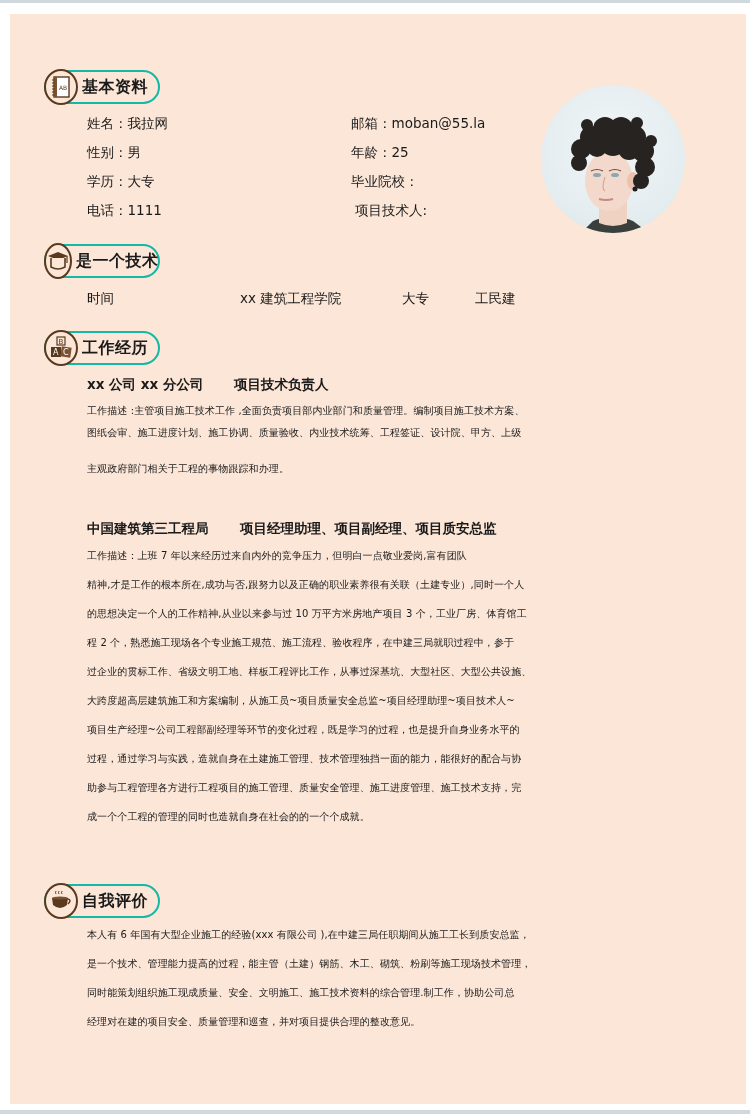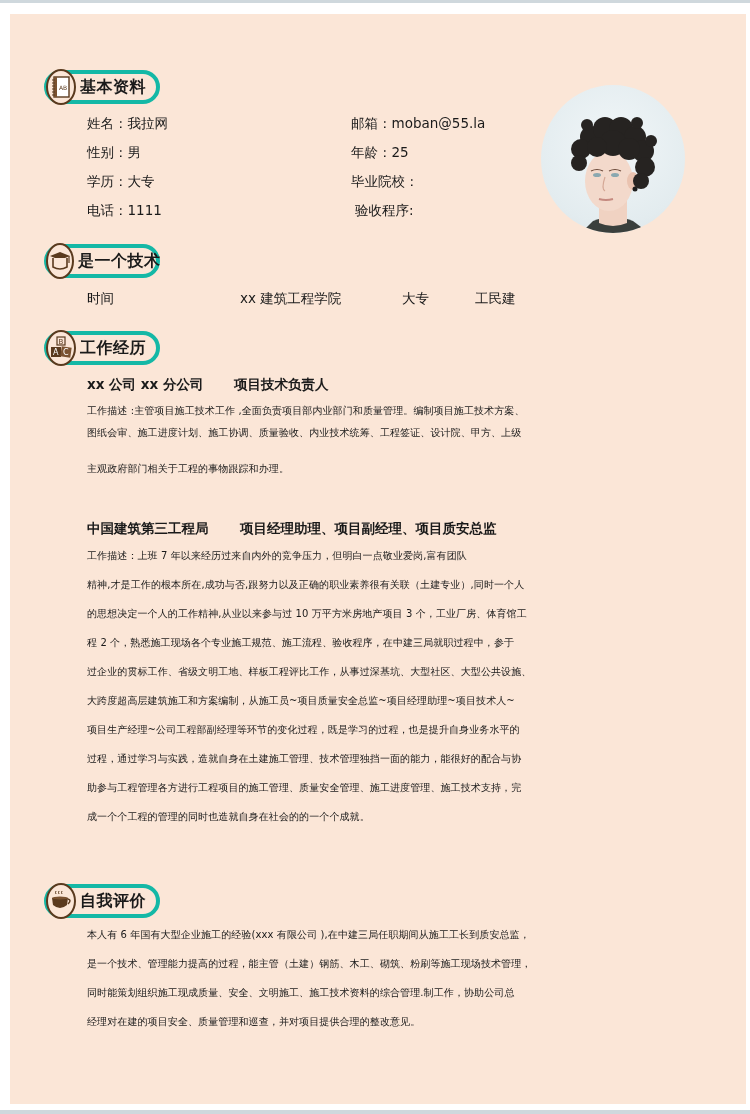--- a/index.html
+++ b/index.html
@@ -10,21 +10,21 @@
     color: #1a1a1a;
   }
   .topbar { position: absolute; left: 0; top: 0; width: 750px; height: 3px; background: #cfd8dd; }
   .bottombar { position: absolute; left: 0; bottom: 0; width: 750px; height: 4px; background: #cfd8dd; }
   .panel {
     position: absolute; left: 10px; top: 14px; width: 736px; height: 1090px;
     background: #fbe6d7;
   }
   .section-header {
     position: absolute; left: 34px; height: 34px;
-    border: 4px solid #14b8a6; border-radius: 20px;
+    border: 2px solid #14b8a6; border-radius: 20px;
     box-sizing: border-box; display: flex; align-items: center;
     background: transparent;
   }
   .section-header .icon-circle {
     width: 36px; height: 36px; margin-left: -2px; border: 2px solid #5a3a1e;
     border-radius: 50%; box-sizing: border-box; display: flex; align-items: center; justify-content: center;
     background: #fbe6d7;
   }
   .section-header .title {
     font-size: 16px; font-weight: bold; padding: 0 10px 0 4px; color: #1a1a1a; letter-spacing: 0.5px;
@@ -80,21 +80,21 @@
   <div class="abs" style="left:341px; top:101px;">
     <span>邮箱：</span><span>moban@55.la</span>
   </div>
   <div class="abs" style="left:341px; top:130px;">
     <span>年龄：</span><span>25</span>
   </div>
   <div class="abs" style="left:341px; top:159px;">
     <span>毕业院校：</span><span></span>
   </div>
   <div class="abs" style="left:345px; top:188px;">
-    <span>验收程序:</span><span></span>
+    <span>项目技术人:</span><span></span>
   </div>
 
   <div class="photo">
     <svg width="144" height="148" viewBox="0 0 144 148">
 
       <path d="M40 148 L52 136 Q72 128 92 136 L108 148 Z" fill="#3a3f3c"></path>
 
       <path d="M58 112 L58 138 Q72 144 86 138 L86 110 Z" fill="#f0d2c2"></path>
 
       <ellipse cx="68" cy="96" rx="24" ry="30" fill="#f3d9cb"></ellipse>

